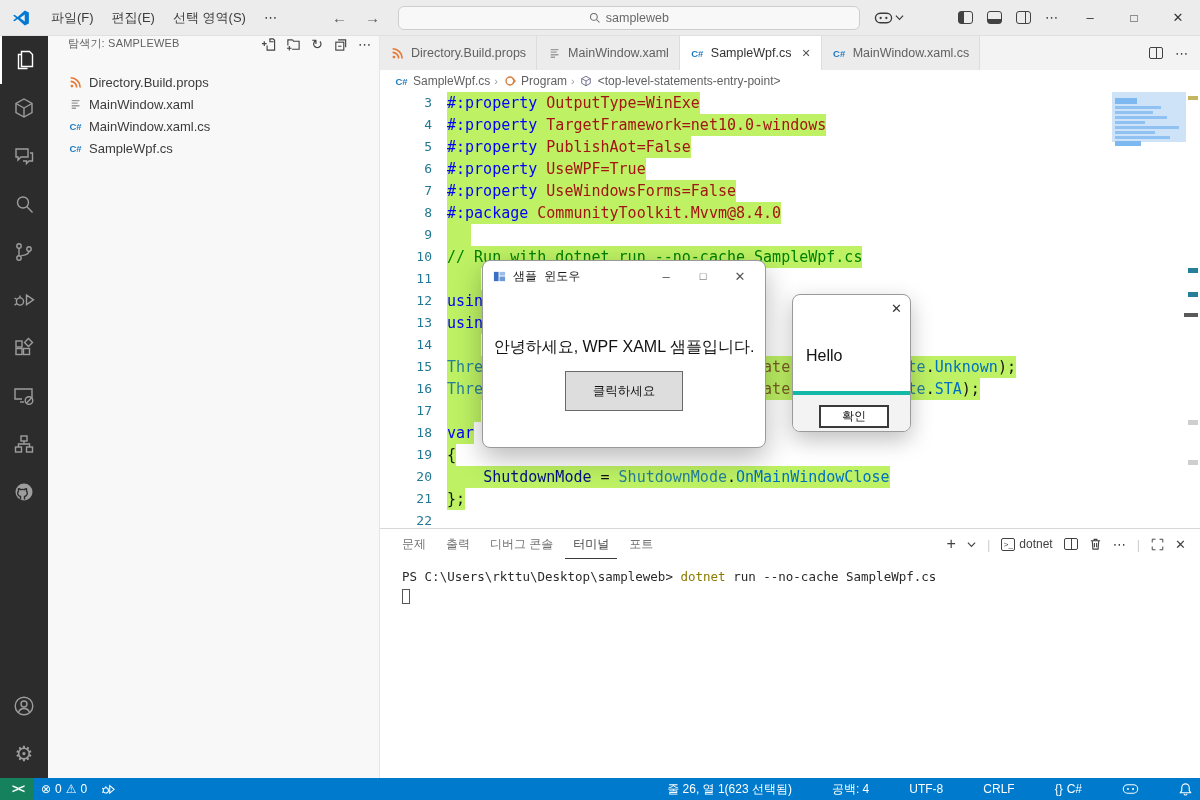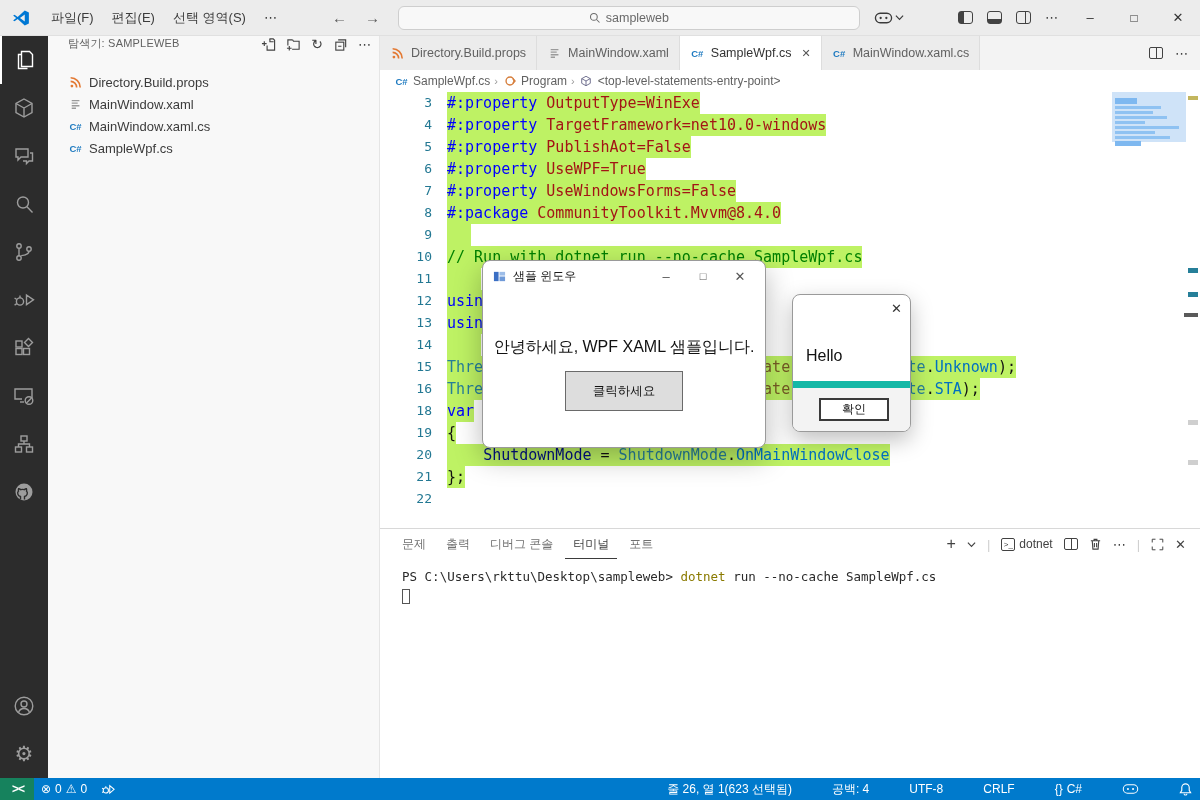--- a/index.html
+++ b/index.html
@@ -67,32 +67,32 @@
   .tok-mth{color:#795e26} .tok-pl{color:#111}
 
   .minimap { position:absolute; left:732px; top:0; width:74px; height:50px; background:#cfe3f8; padding-top:4px; }
   .mm-line { height:3px; background:#8fc2f2; margin:2px 0 0 3px; }
   .ruler-mark { position:absolute; right:2px; width:10px; height:5px; }
 
   
   .wpf-window { position:absolute; left:102px; top:168px; width:284px; height:188px; background:#fff;
                 border:1px solid #9a9a9a; border-radius:8px; box-shadow:0 10px 28px rgba(0,0,0,.28); z-index:5; }
   .wpf-titlebar { height:30px; display:flex; align-items:center; padding:0 10px; gap:7px; }
-  .wpf-title { font-size:12px; color:#1a1a1a; flex:1; }
+  .wpf-title { font-size:12px; color:#1a1a1a; flex:1;font-family:Liberation Mono, monospace; }
   .wpf-btn { width:30px; text-align:center; color:#555; font-size:13px; }
   .wpf-message { text-align:center; margin-top:46px; font-size:16px; color:#111; }
   .wpf-button { position:absolute; left:82px; top:110px; width:118px; height:40px; background:#ddd; border:1.5px solid #6a6a6a;
                 display:flex; align-items:center; justify-content:center; font-size:12.5px; color:#111; }
 
   
   .msgbox { position:absolute; left:412px; top:202px; width:119px; height:138px; background:#fff;
             border:1px solid #9a9a9a; border-radius:8px; box-shadow:0 8px 22px rgba(0,0,0,.25); z-index:6; overflow:hidden; }
   .msg-close { position:absolute; right:8px; top:6px; font-size:13px; color:#333; }
   .msg-text { position:absolute; left:13px; top:52px; font-size:16px; color:#111; }
-  .msg-footer { position:absolute; left:0; right:0; bottom:0; height:50px; background:#f3f3f3; border-top:7px solid #14b8a6; }
+  .msg-footer { position:absolute; left:0; right:0; bottom:0; height:40px; background:#f3f3f3; border-top:4px solid #14b8a6; }
   .msg-ok { position:absolute; left:26px; top:10px; width:70px; height:23px; background:#fff; border:2px solid #3a3a3a;
             display:flex; align-items:center; justify-content:center; font-size:12px; color:#111; }
 
   
   .panel { flex:0 0 250px; border-top:1px solid #d8d8d8; background:#fff; display:flex; flex-direction:column; }
   .panel-tabs { height:30px; display:flex; align-items:center; padding-left:14px; gap:4px; }
   .ptab { padding:0 8px; height:30px; line-height:30px; font-size:12px; color:#717171; border-bottom:1.5px solid transparent; }
   .ptab.active { color:#3b3b3b; border-bottom-color:#3b3b3b; }
   .panel-actions { margin-left:auto; display:flex; align-items:center; gap:11px; padding-right:14px; color:#424242; font-size:13px; }
   .panel-actions svg { stroke:#424242; fill:none; stroke-width:1.2; }
@@ -421,20 +421,24 @@
             </div>
             <div class="code-row">
               <span class="ln">15</span>
               <span class="lc"><span class="selbg"><span class="tok-ty">Thread</span><span class="tok-pl">.</span><span class="tok-prop">CurrentThread</span><span class="tok-pl">.</span><span class="tok-mth">SetApartmentState</span><span class="tok-pl">(</span><span class="tok-ty">ApartmentState</span><span class="tok-pl">.</span><span class="tok-mem">Unknown</span><span class="tok-pl">);</span></span></span>
             </div>
             <div class="code-row">
               <span class="ln">16</span>
               <span class="lc"><span class="selbg"><span class="tok-ty">Thread</span><span class="tok-pl">.</span><span class="tok-prop">CurrentThread</span><span class="tok-pl">.</span><span class="tok-mth">SetApartmentState</span><span class="tok-pl">(</span><span class="tok-ty">ApartmentState</span><span class="tok-pl">.</span><span class="tok-mem">STA</span><span class="tok-pl">);</span></span></span>
             </div>
             <div class="code-row">
+              <span class="ln">17</span>
+              <span class="lc"><span class="selbg stub" style="width: 34px;"></span></span>
+            </div>
+            <div class="code-row">
               <span class="ln">18</span>
               <span class="lc"><span class="selbg"><span class="tok-kw">var</span></span></span>
             </div>
             <div class="code-row">
               <span class="ln">19</span>
               <span class="lc"><span class="selbg"><span class="tok-pl">{</span></span></span>
             </div>
             <div class="code-row">
               <span class="ln">20</span>
               <span class="lc"><span class="selbg"><span class="tok-pl">    </span><span class="tok-prop">ShutdownMode</span><span class="tok-pl"> = </span><span class="tok-ty">ShutdownMode</span><span class="tok-pl">.</span><span class="tok-mem">OnMainWindowClose</span></span></span>

